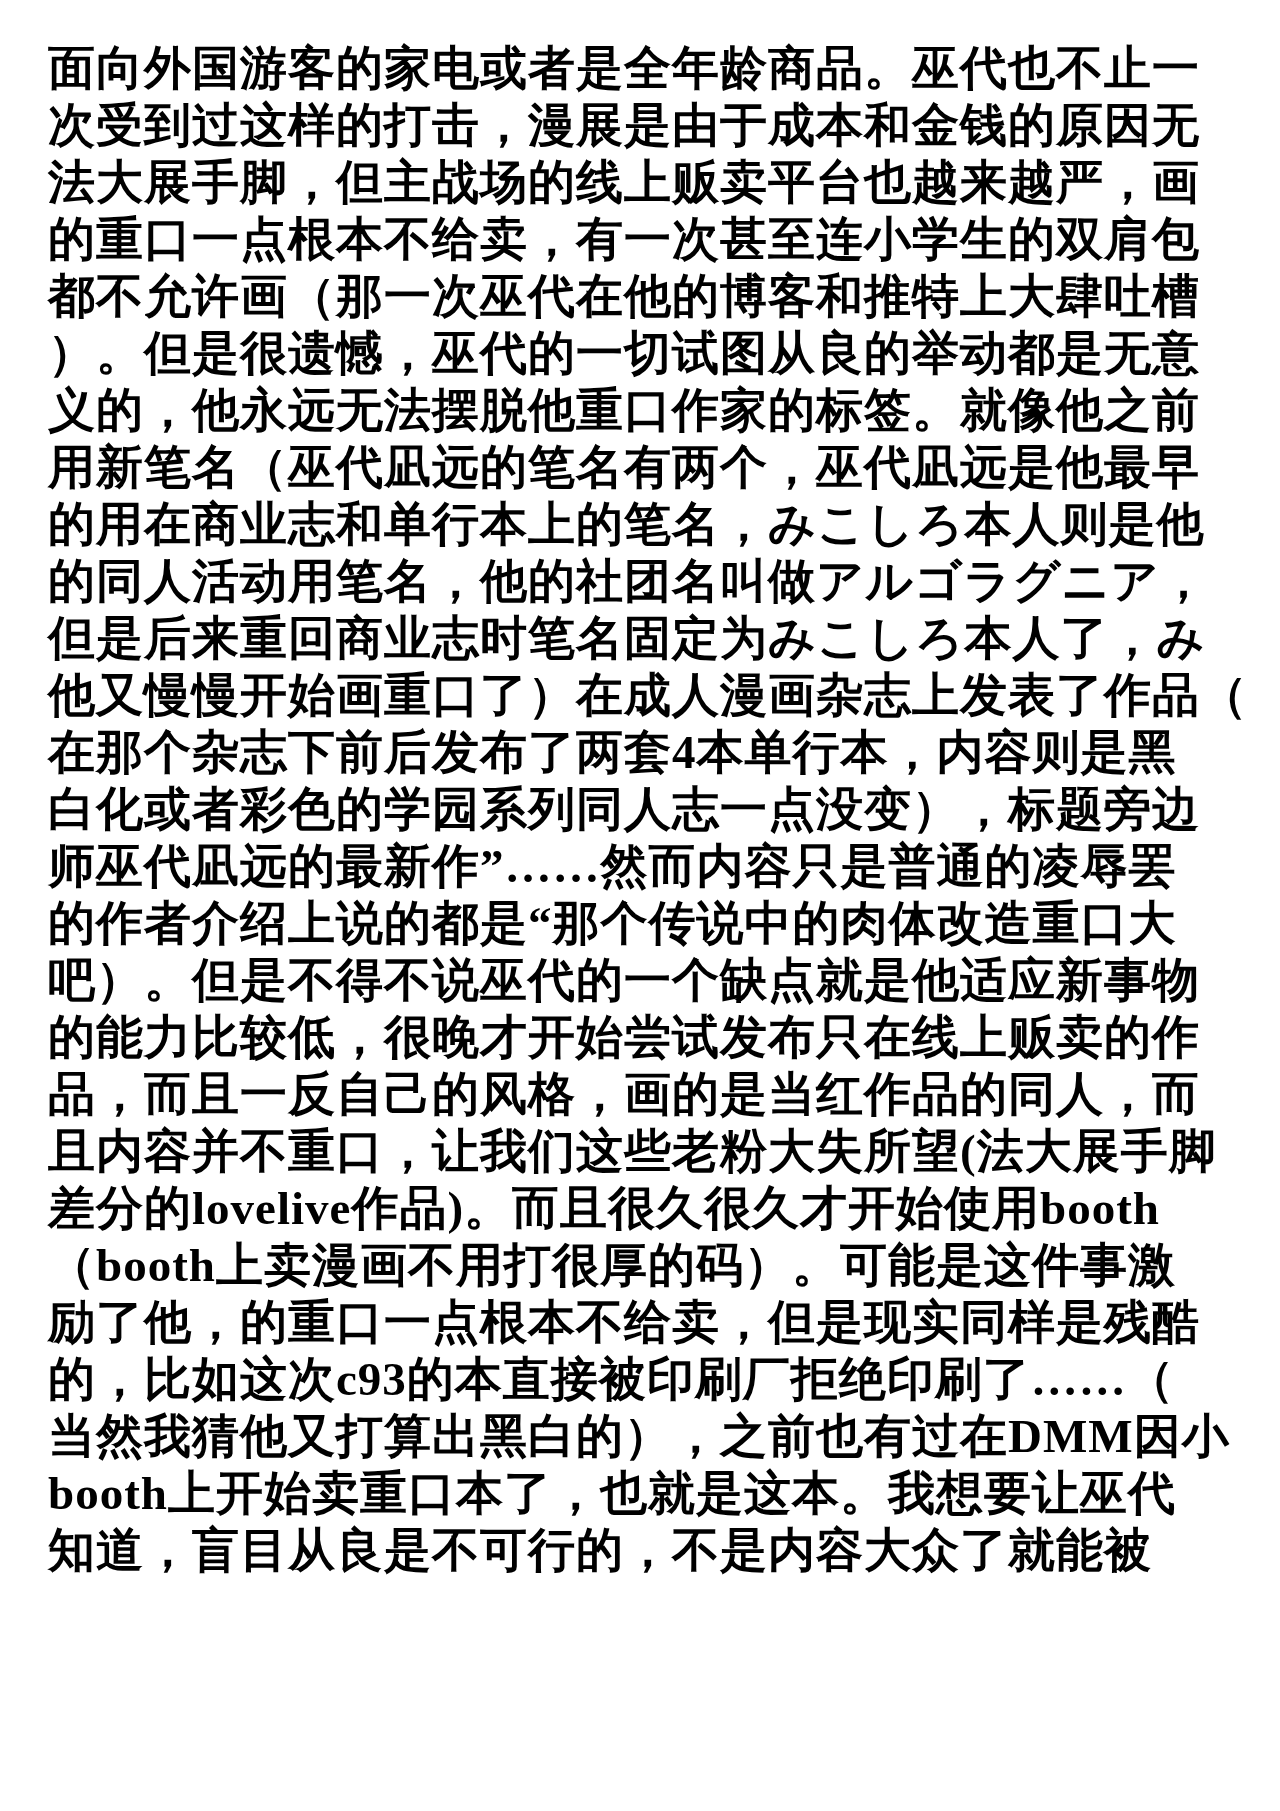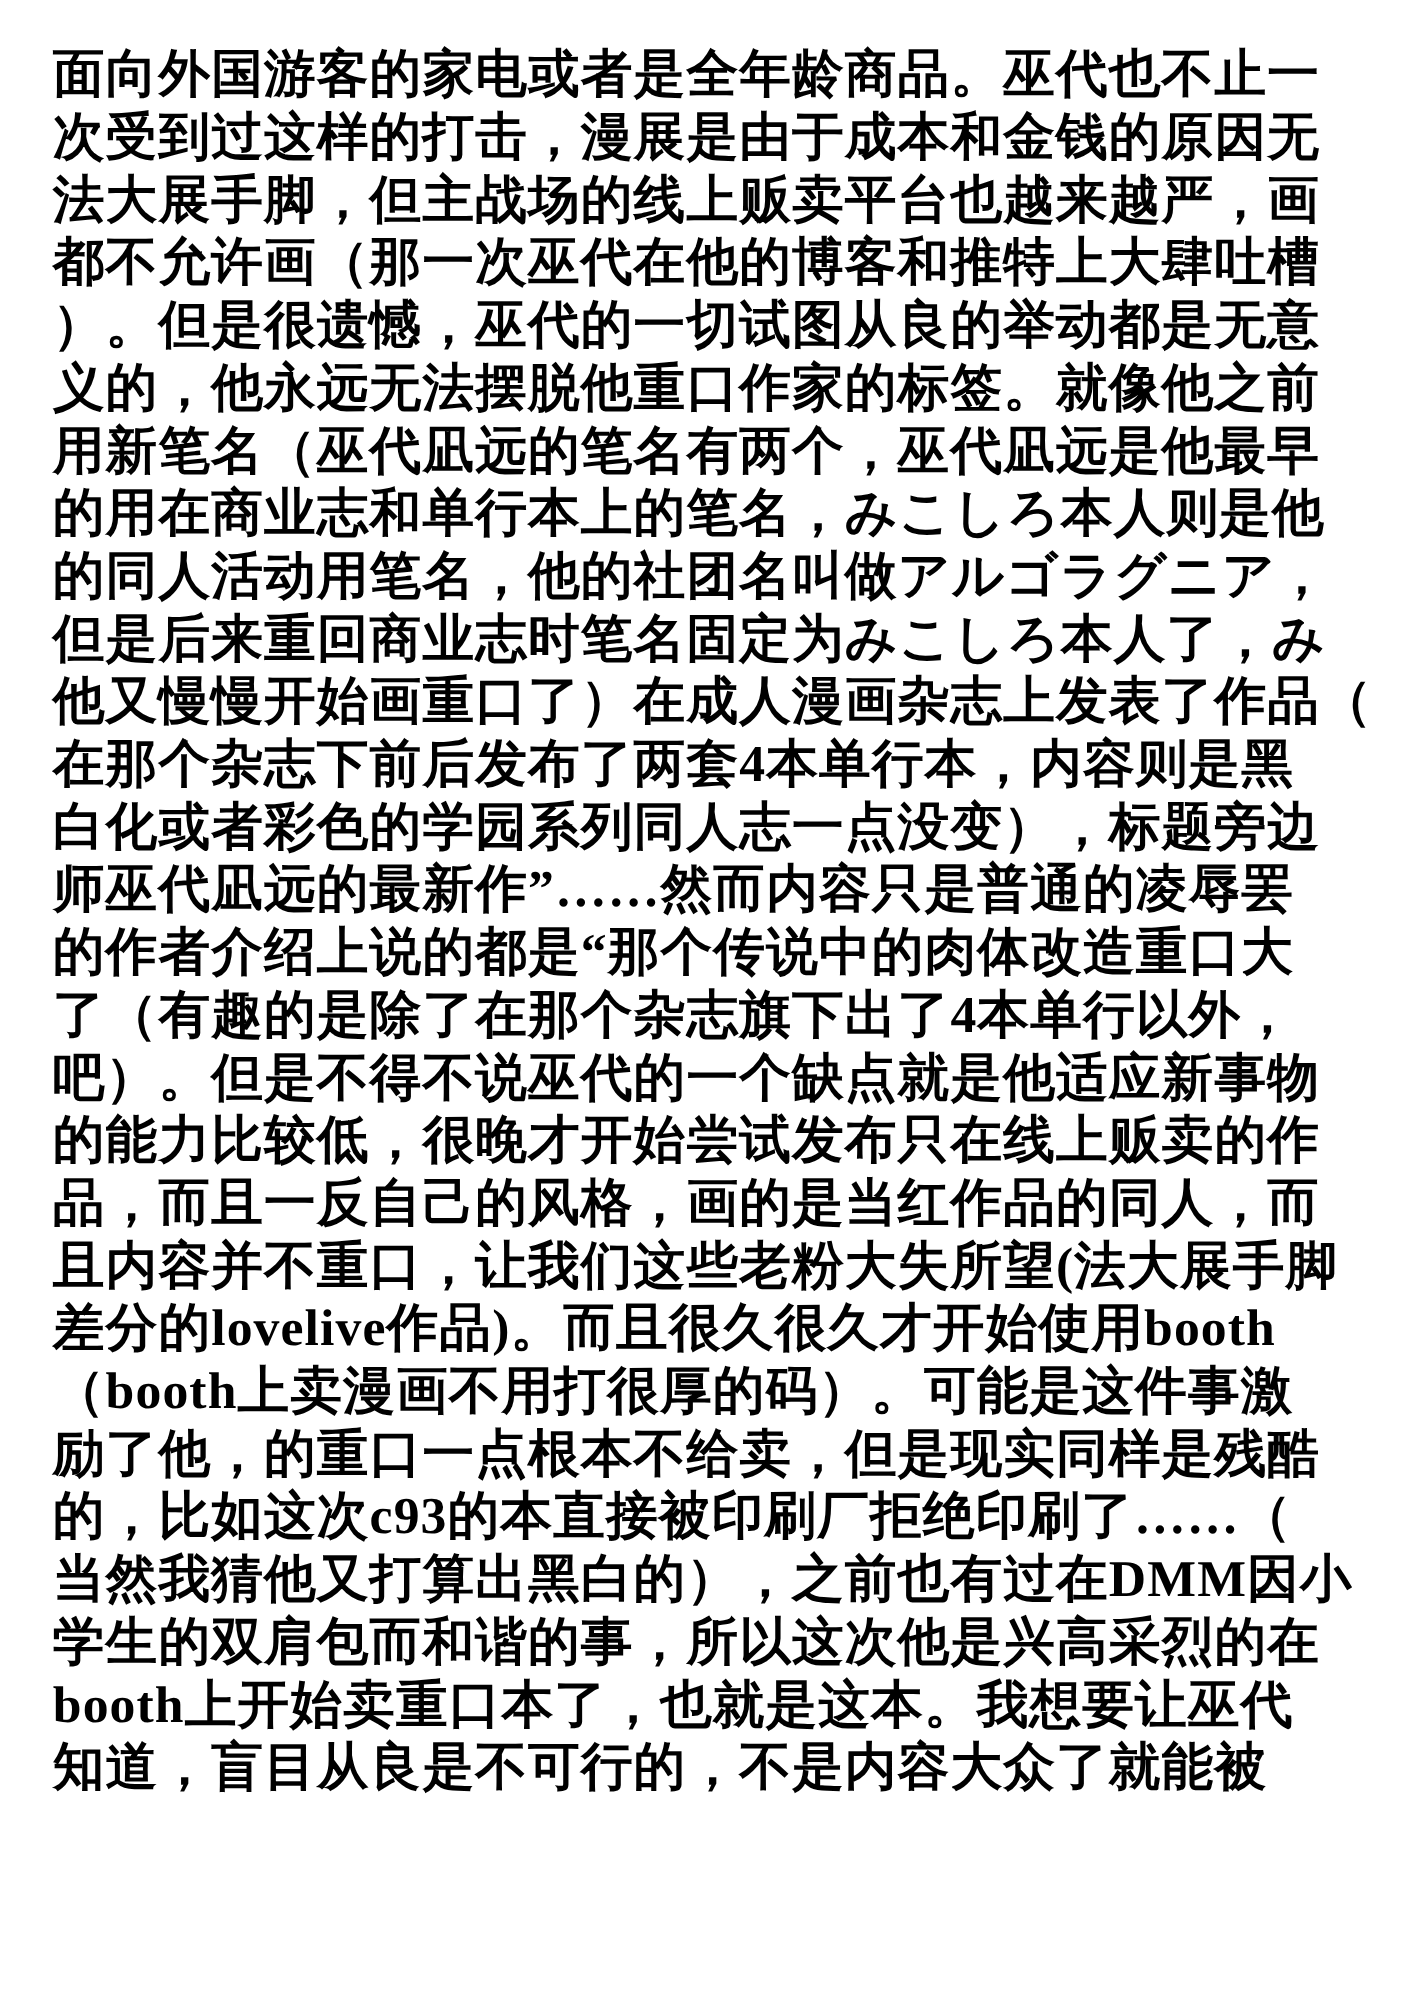--- a/index.html
+++ b/index.html
@@ -31,38 +31,37 @@
     white-space: nowrap;
   }
 </style>
 </head>
 <body>
 
 <div class="page">
     <p class="line">面向外国游客的家电或者是全年龄商品。巫代也不止一</p>
     <p class="line">次受到过这样的打击，漫展是由于成本和金钱的原因无</p>
     <p class="line">法大展手脚，但主战场的线上贩卖平台也越来越严，画</p>
+    <p class="line">的重口一点根本不给卖，有一次甚至连小学生的双肩包</p>
     <p class="line">都不允许画（那一次巫代在他的博客和推特上大肆吐槽</p>
     <p class="line">）。但是很遗憾，巫代的一切试图从良的举动都是无意</p>
     <p class="line">义的，他永远无法摆脱他重口作家的标签。就像他之前</p>
     <p class="line">用新笔名（巫代凪远的笔名有两个，巫代凪远是他最早</p>
     <p class="line">的用在商业志和单行本上的笔名，みこしろ本人则是他</p>
     <p class="line">的同人活动用笔名，他的社团名叫做アルゴラグニア，</p>
     <p class="line">但是后来重回商业志时笔名固定为みこしろ本人了，み</p>
     <p class="line">他又慢慢开始画重口了）在成人漫画杂志上发表了作品（</p>
     <p class="line">在那个杂志下前后发布了两套4本单行本，内容则是黑</p>
     <p class="line">白化或者彩色的学园系列同人志一点没变），标题旁边</p>
     <p class="line">师巫代凪远的最新作”……然而内容只是普通的凌辱罢</p>
     <p class="line">的作者介绍上说的都是“那个传说中的肉体改造重口大</p>
-    <p class="line">了（有趣的是除了在那个杂志旗下出了4本单行以外，</p>
     <p class="line">吧）。但是不得不说巫代的一个缺点就是他适应新事物</p>
     <p class="line">的能力比较低，很晚才开始尝试发布只在线上贩卖的作</p>
     <p class="line">品，而且一反自己的风格，画的是当红作品的同人，而</p>
     <p class="line">且内容并不重口，让我们这些老粉大失所望(法大展手脚</p>
     <p class="line">差分的lovelive作品)。而且很久很久才开始使用booth</p>
     <p class="line">（booth上卖漫画不用打很厚的码）。可能是这件事激</p>
     <p class="line">励了他，的重口一点根本不给卖，但是现实同样是残酷</p>
     <p class="line">的，比如这次c93的本直接被印刷厂拒绝印刷了……（</p>
     <p class="line">当然我猜他又打算出黑白的），之前也有过在DMM因小</p>
-    <p class="line">学生的双肩包而和谐的事，所以这次他是兴高采烈的在</p>
     <p class="line">booth上开始卖重口本了，也就是这本。我想要让巫代</p>
     <p class="line">知道，盲目从良是不可行的，不是内容大众了就能被</p>
   </div>
 
 </body></html>

